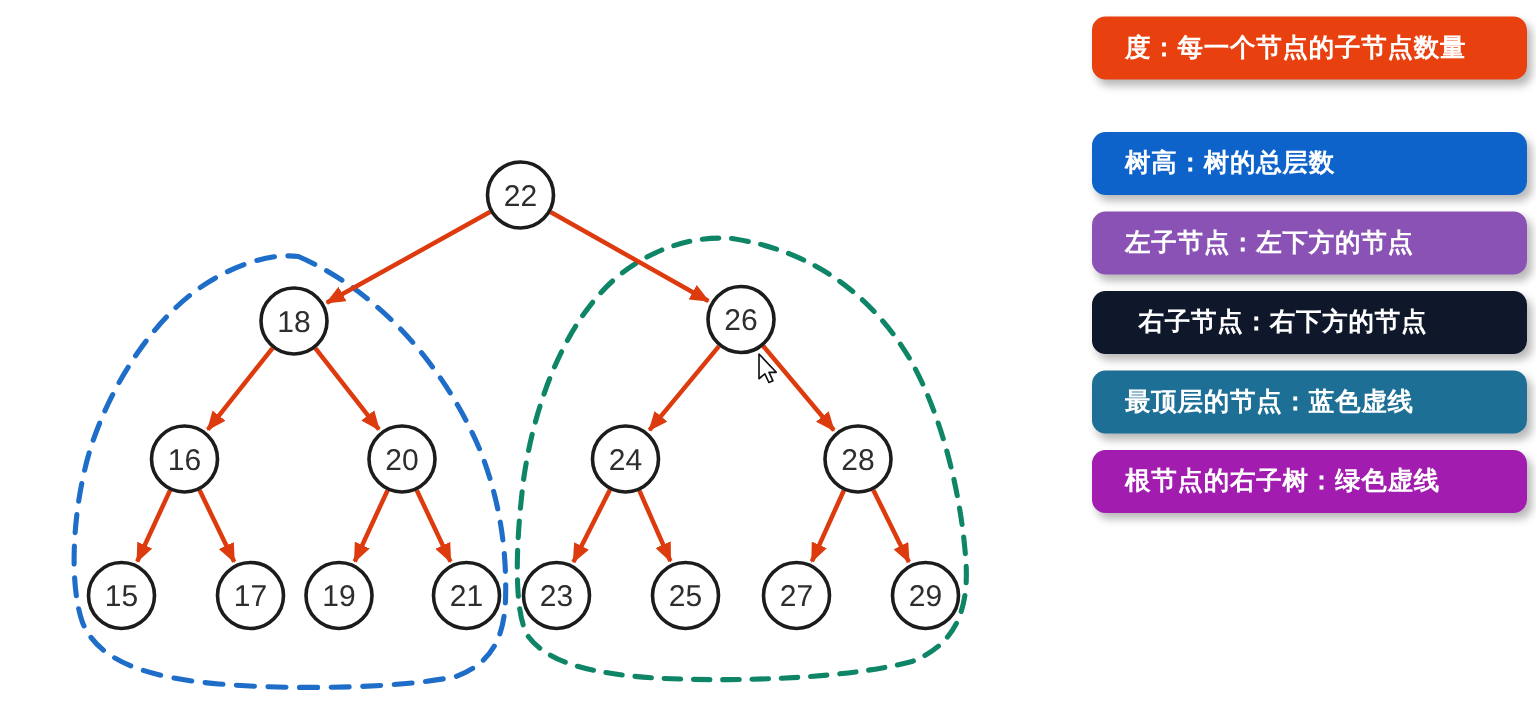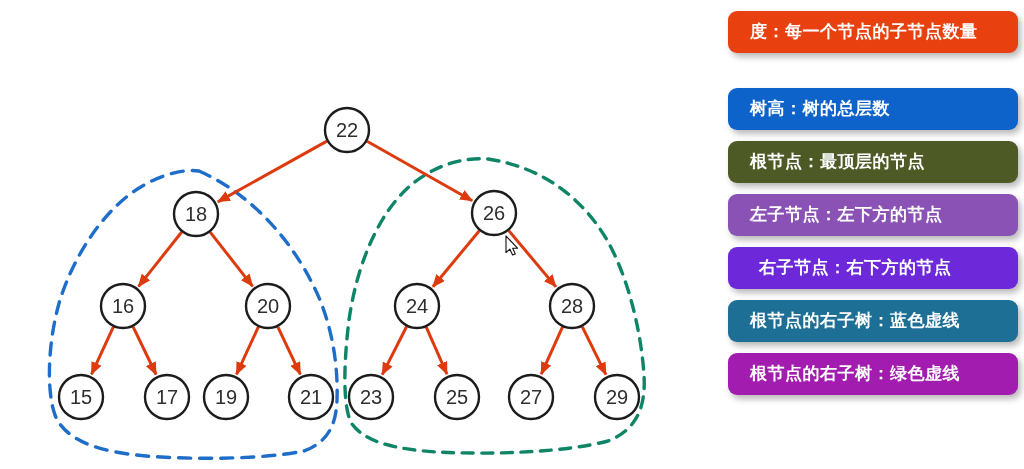--- a/index.html
+++ b/index.html
@@ -150,20 +150,19 @@
           <circle cx="581" cy="397" r="22" class="node-circle" stroke="#1c1c1c" fill="#ffffff"></circle>
           <text x="581" y="397" dy="0.35em" text-anchor="middle" class="node-value" fill="#2e2e2e">29</text>
         </g>
         <polygon points="470,236 470,252.5 473.9,249.2 476.6,255 479.3,253.9 476.7,248.2 481.5,248.2" fill="#ffffff" stroke="#111111" stroke-width="1.1" stroke-linejoin="round"></polygon>
       </svg>
   </div>
 
   <div id="legend-panel">
     <div class="legend-item" style="background-color: rgb(232, 64, 14);">度：每一个节点的子节点数量</div>
     <div class="legend-item" style="background-color: rgb(14, 99, 203); margin-top: 24px;">树高：树的总层数</div>
-    <div class="legend-item" style="background-color: rgb(78, 90, 37);">根节点：最顶层的节点</div>
     <div class="legend-item" style="background-color: rgb(138, 82, 180);">左子节点：左下方的节点</div>
-    <div class="legend-item" style="background-color: #6d28d9; padding-left: 31px;">右子节点：右下方的节点</div>
-    <div class="legend-item" style="background-color: rgb(29, 111, 150);">根节点的右子树：蓝色虚线</div>
+    <div class="legend-item" style="background-color: #0f172a; padding-left: 31px;">右子节点：右下方的节点</div>
+    <div class="legend-item" style="background-color: rgb(29, 111, 150);">最顶层的节点：蓝色虚线</div>
     <div class="legend-item" style="background-color: #a21caf;">根节点的右子树：绿色虚线</div>
   </div>
 
 </div>
 
 </body></html>

